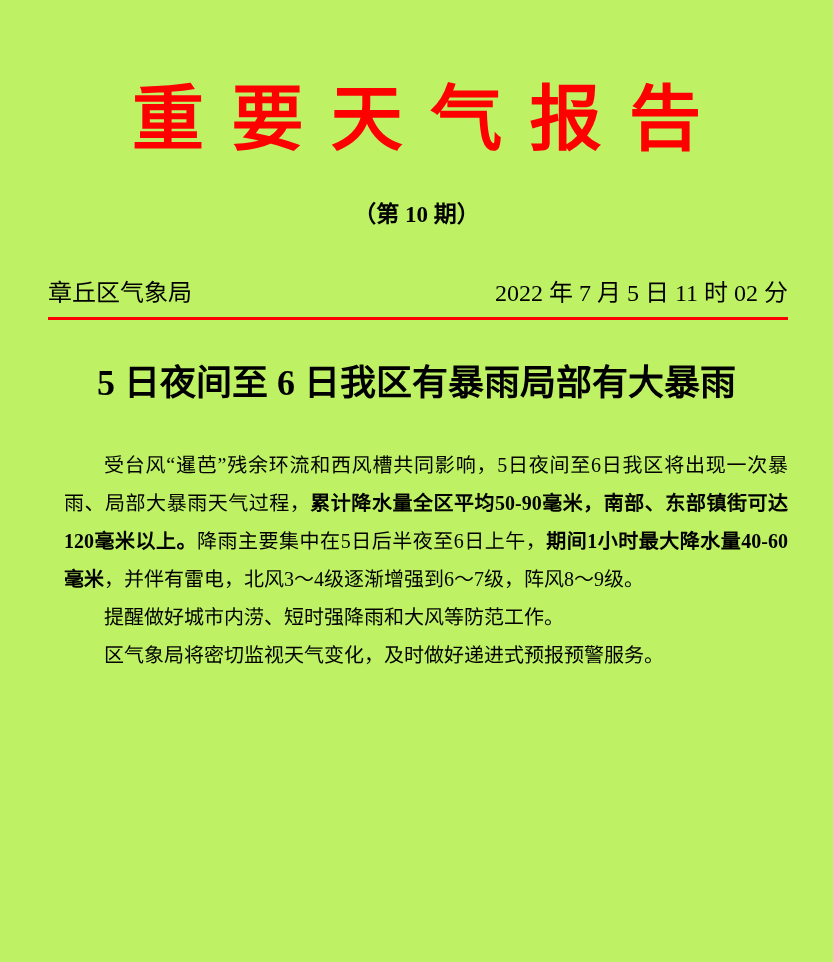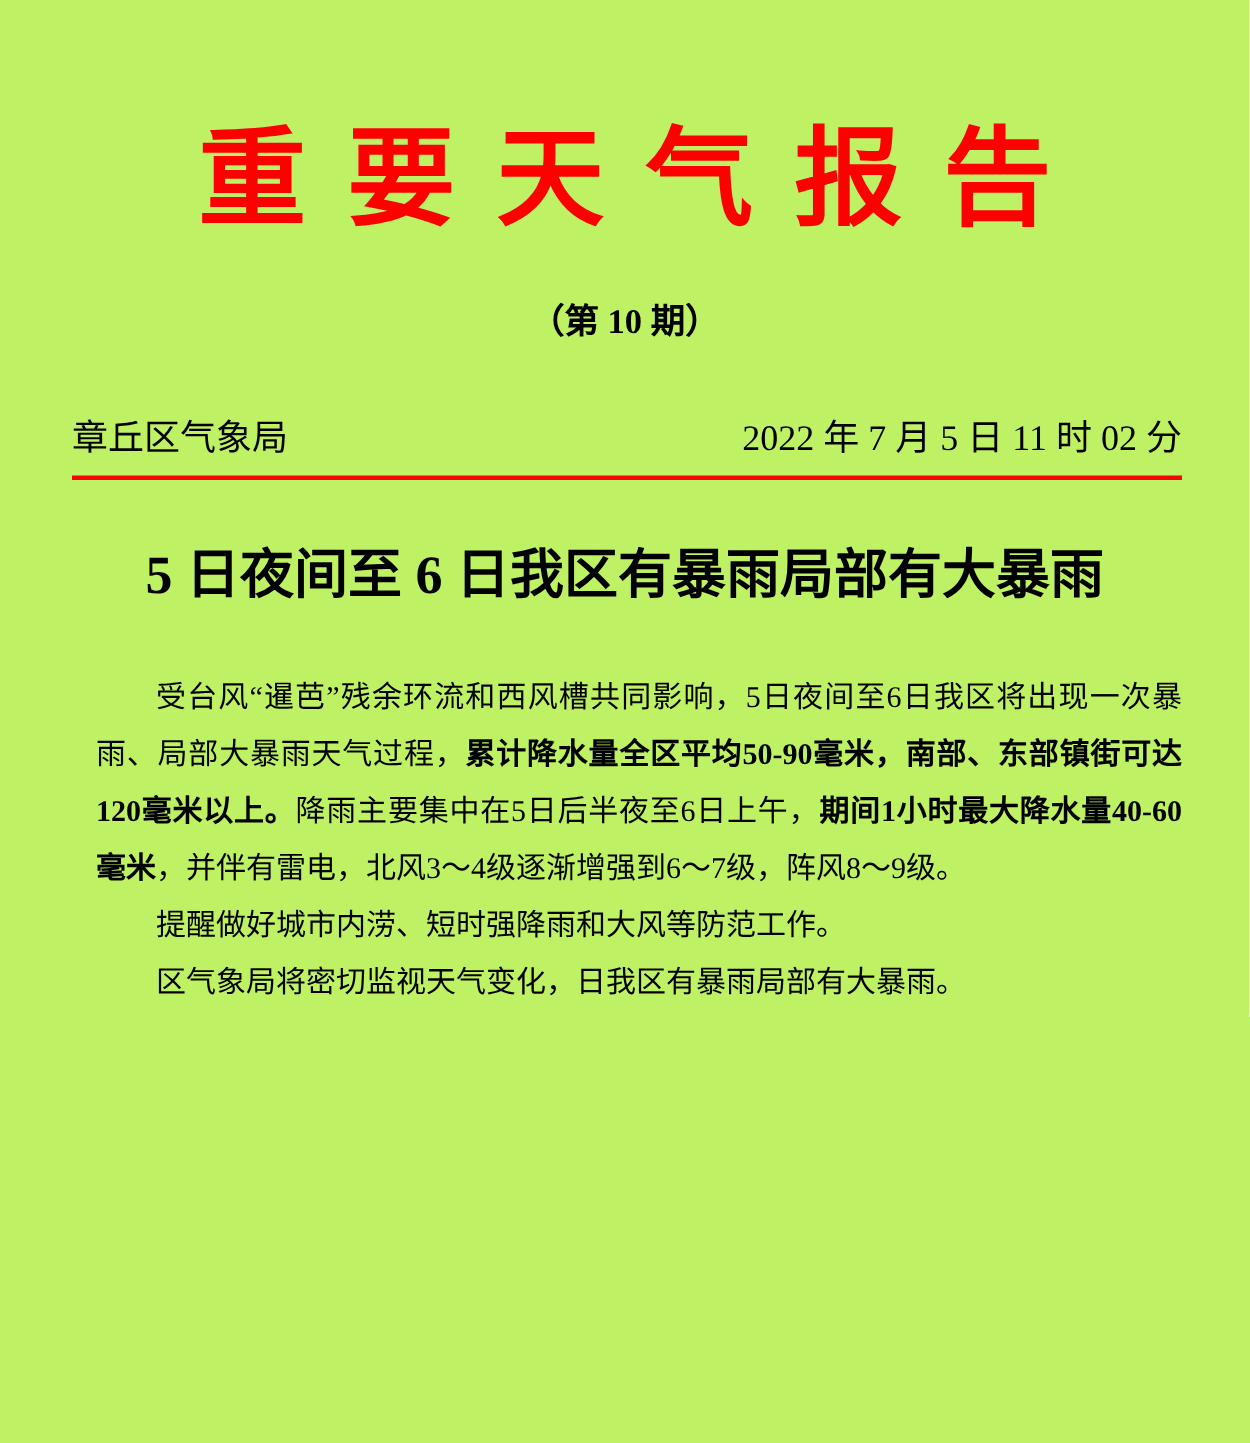--- a/index.html
+++ b/index.html
@@ -79,16 +79,16 @@
     <span>2022 年 7 月 5 日 11 时 02 分</span>
   </div>
 
   <div class="red-rule"></div>
 
   <h2 class="forecast-headline">5 日夜间至 6 日我区有暴雨局部有大暴雨</h2>
 
   <div class="body-text">
     <p><span>受台风“暹芭”残余环流和西风槽共同影响，5日夜间至6日我区将出现一次暴雨、局部大暴雨天气过程，</span><b>累计降水量全区平均50-90毫米，南部、东部镇街可达120毫米以上。</b><span>降雨主要集中在5日后半夜至6日上午，</span><b>期间1小时最大降水量40-60毫米</b><span>，并伴有雷电，北风3～4级逐渐增强到6～7级，阵风8～9级。</span></p>
     <p><span>提醒做好城市内涝、短时强降雨和大风等防范工作。</span></p>
-    <p><span>区气象局将密切监视天气变化，日我区有暴雨局部有大暴雨。</span></p>
+    <p><span>区气象局将密切监视天气变化，及时做好递进式预报预警服务。</span></p>
   </div>
 
 </div>
 
 </body></html>

